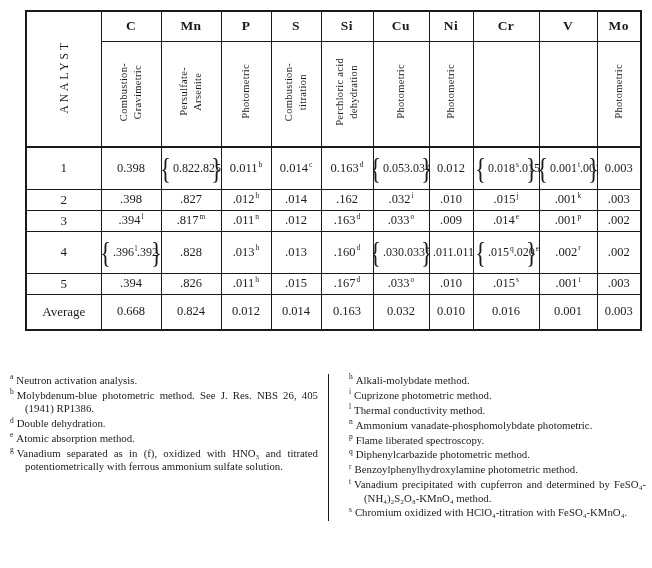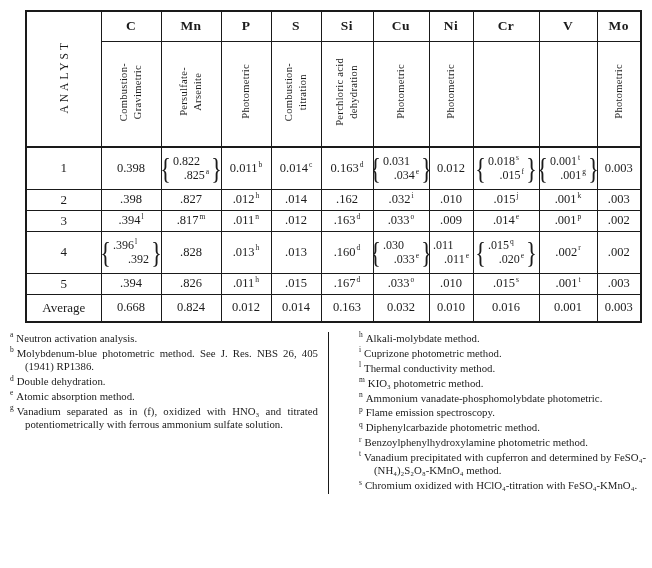--- a/index.html
+++ b/index.html
@@ -31,39 +31,39 @@
     display:inline-block;
     writing-mode:vertical-rl;
     transform:rotate(180deg);
     white-space:pre-line;
   }
   .analyst-vtext { font-size:11.5px; letter-spacing:3px; font-weight:400; }
   .meth-vtext    { font-size:10.5px; line-height:1.35; letter-spacing:0.3px; }
 
   tbody td { height:21px; font-size:12.5px; }
   tr.tall td { height:42px; }
-  tr.avg  td { height:28px; }
+  tr.avg  td { height:36px; }
   td.analyst { font-size:13px; }
 
   sup.tsup { font-size:7.5px; line-height:0; vertical-align:super; margin-left:1px; }
 
   .pairwrap { display:flex; align-items:center; justify-content:center; }
   .brace { font-size:23px; line-height:1; transform:scaleY(1.3); font-weight:400; padding:0 1px; }
-  .pairvals { display:flex; flex-direction:column; min-width:38px; }
+  .pairvals { display:flex; flex-direction:row; min-width:38px; }
   .pv { font-size:12px; line-height:1.2; white-space:nowrap; }
   .pv1 { align-self:flex-start; padding-left:1px; }
   .pv2 { align-self:flex-end; padding-right:1px; }
 
   
   .footnotes {
     display:flex; margin:9px 6px 0 10px; align-items:stretch;
   }
-  .fcol { width:50%; }
+  .fcol { width:50%;margin-top:34px; }
   .fcol-left  { padding-right:10px; }
-  .fcol-right { border-left:1.5px solid #1a1a1a; padding-left:30px; }
+  .fcol-right { border-left:1.5px solid #1a1a1a; padding-left:20px; }
   p.fn {
     margin:0 0 1.5px 0;
     font-size:10.8px; line-height:1.24;
     text-align:justify;
     padding-left:15px; text-indent:-15px;
   }
   sup.fmark { font-size:7.5px; line-height:0; vertical-align:super; padding-right:3px; }
 </style>
 </head>
 <body>
@@ -128,21 +128,21 @@
               <span class="brace">}</span>
             </span>
           </td>
           <td class="val"><span class="sv"><span class="num">0.011</span><sup class="tsup">b</sup></span></td>
           <td class="val"><span class="sv"><span class="num">0.014</span><sup class="tsup">c</sup></span></td>
           <td class="val"><span class="sv"><span class="num">0.163</span><sup class="tsup">d</sup></span></td>
           <td class="val">
             <span class="pairwrap">
               <span class="brace">{</span>
               <span class="pairvals">
-                <span class="pv pv1"><span class="num">0.031</span></span>
+                <span class="pv pv1"><span class="num">0.053</span></span>
                 <span class="pv pv2"><span class="num">.034</span><sup class="tsup">e</sup></span>
               </span>
               <span class="brace">}</span>
             </span>
           </td>
           <td class="val"><span class="sv"><span class="num">0.012</span></span></td>
           <td class="val">
             <span class="pairwrap">
               <span class="brace">{</span>
               <span class="pairvals">
@@ -273,22 +273,21 @@
         <p class="fn"><sup class="fmark">a</sup><span class="ftext">Neutron activation analysis.</span></p>
         <p class="fn"><sup class="fmark">b</sup><span class="ftext">Molybdenum-blue photometric method. See J. Res. NBS 26, 405 (1941) RP1386.</span></p>
         <p class="fn"><sup class="fmark">d</sup><span class="ftext">Double dehydration.</span></p>
         <p class="fn"><sup class="fmark">e</sup><span class="ftext">Atomic absorption method.</span></p>
         <p class="fn"><sup class="fmark">g</sup><span class="ftext">Vanadium separated as in (f), oxidized with HNO₃ and titrated potentiometrically with ferrous ammonium sulfate solution.</span></p>
       </div>
     <div class="fcol fcol-right" id="fn-right">
         <p class="fn"><sup class="fmark">h</sup><span class="ftext">Alkali-molybdate method.</span></p>
         <p class="fn"><sup class="fmark">i</sup><span class="ftext">Cuprizone photometric method.</span></p>
         <p class="fn"><sup class="fmark">l</sup><span class="ftext">Thermal conductivity method.</span></p>
-        <p class="fn"><sup class="fmark">m</sup><span class="ftext">KIO₃ photometric method.</span></p>
         <p class="fn"><sup class="fmark">n</sup><span class="ftext">Ammonium vanadate-phosphomolybdate photometric.</span></p>
-        <p class="fn"><sup class="fmark">p</sup><span class="ftext">Flame emission spectroscopy.</span></p>
+        <p class="fn"><sup class="fmark">p</sup><span class="ftext">Flame liberated spectroscopy.</span></p>
         <p class="fn"><sup class="fmark">q</sup><span class="ftext">Diphenylcarbazide photometric method.</span></p>
         <p class="fn"><sup class="fmark">r</sup><span class="ftext">Benzoylphenylhydroxylamine photometric method.</span></p>
         <p class="fn"><sup class="fmark">t</sup><span class="ftext">Vanadium precipitated with cupferron and determined by FeSO₄-(NH₄)₂S₂O₈-KMnO₄ method.</span></p>
         <p class="fn"><sup class="fmark">s</sup><span class="ftext">Chromium oxidized with HClO₄-titration with FeSO₄-KMnO₄.</span></p>
       </div>
   </div>
 </div>
 
 </body></html>

